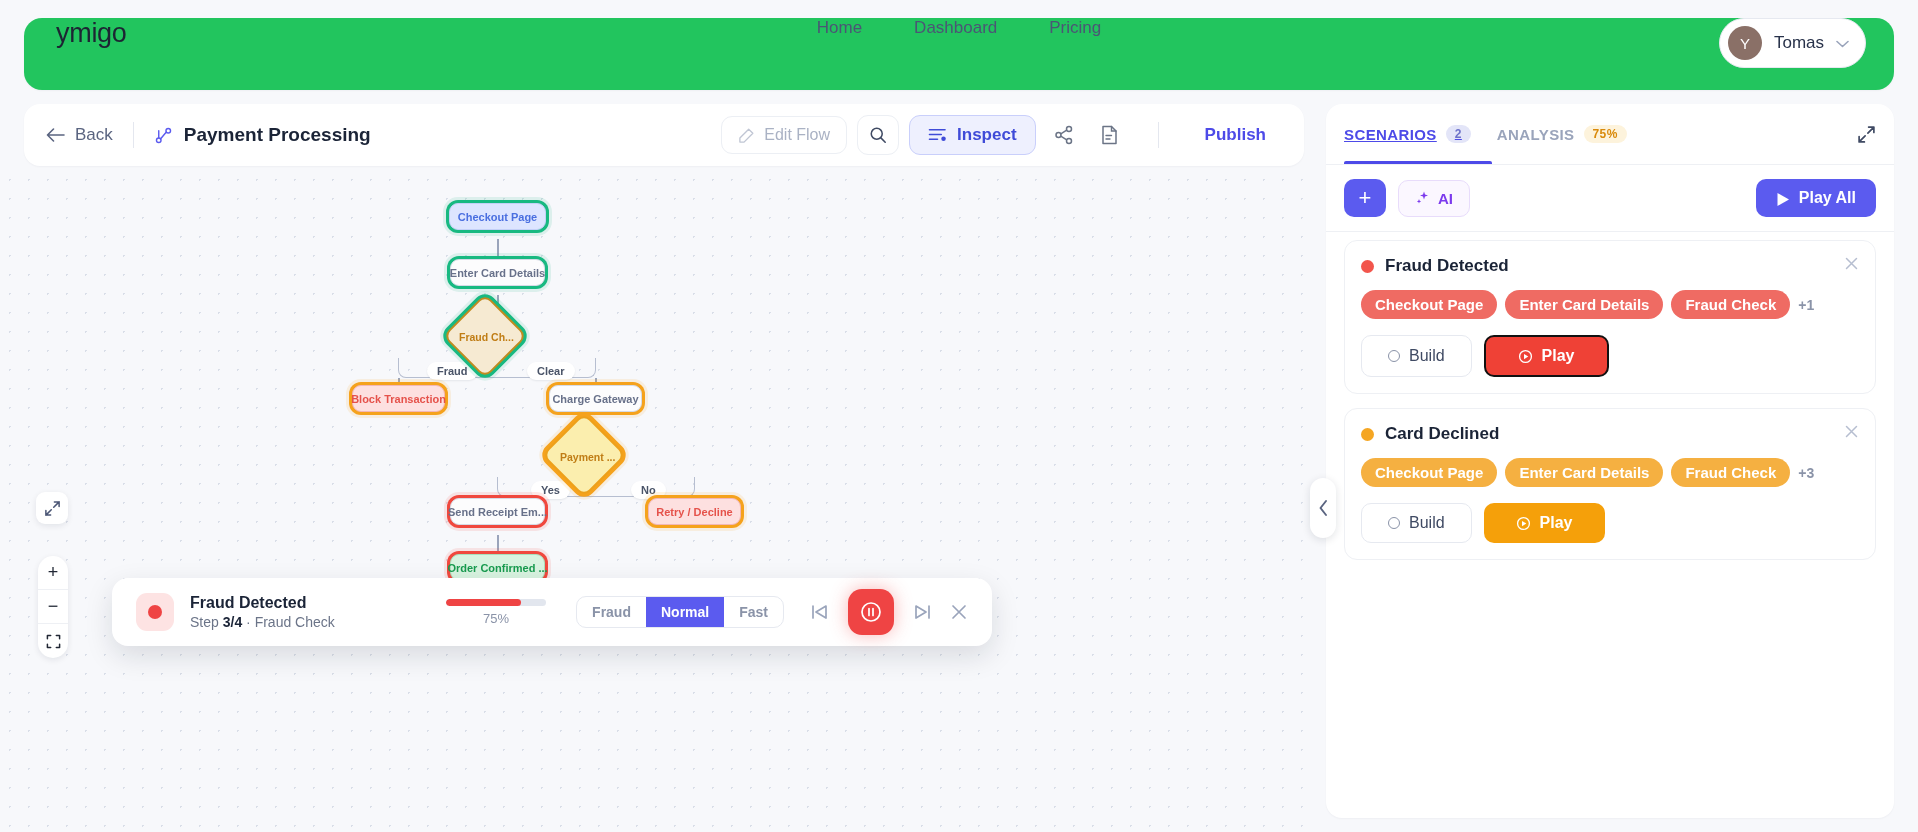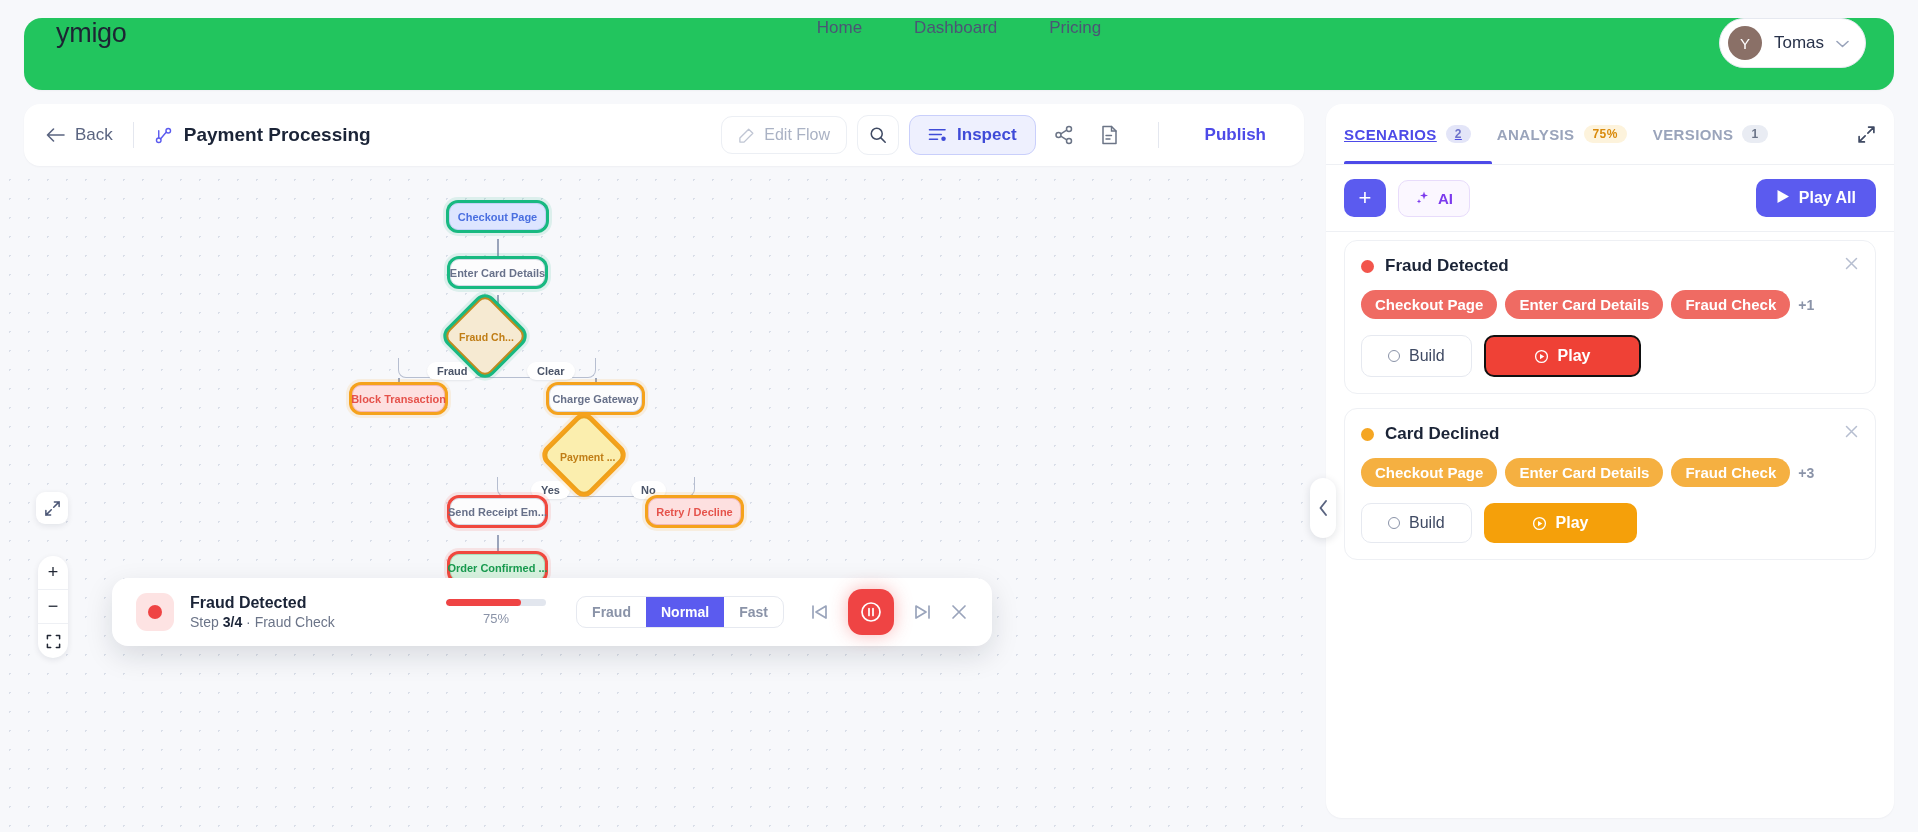--- a/index.html
+++ b/index.html
@@ -165,41 +165,41 @@
   .sc-toolbar { display:flex; align-items:center; gap:12px; padding:14px 18px; }
   .btn-add {
     width:42px; height:38px; background:#5b5bef; border-radius:10px; color:#fff;
     display:flex; align-items:center; justify-content:center; font-size:22px; cursor:pointer;
   }
   .btn-ai {
     display:flex; align-items:center; gap:7px; border:1px solid #e8dcfb; background:#fbf7ff;
     border-radius:10px; padding:9px 16px; font-size:15px; font-weight:700; color:#7c3aed; cursor:pointer;
   }
   .btn-playall {
-    margin-left:auto; display:flex; align-items:flex-start; gap:9px; background:#5b5bef; color:#fff;
+    margin-left:auto; display:flex; align-items:flex-end; gap:9px; background:#5b5bef; color:#fff;
     border-radius:10px; padding:10px 20px; font-size:16px; font-weight:700; cursor:pointer;
   }
 
   .sc-list { padding:8px 18px; }
   .sc-card { border:1px solid #eef0f4; border-radius:13px; padding:15px 16px 16px; margin-bottom:14px; }
   .sc-head { display:flex; align-items:center; gap:11px; }
   .sc-dot { width:13px; height:13px; border-radius:50%; }
   .sc-name { font-size:17px; font-weight:700; color:#1b2437; }
   .sc-close { margin-left:auto; color:#b6bed0; font-size:17px; cursor:pointer; }
   .sc-chips { display:flex; align-items:center; gap:8px; margin-top:14px; flex-wrap:nowrap; }
   .chip { border-radius:999px; padding:6px 14px; font-size:15px; font-weight:700; color:#fff; white-space:nowrap; }
   .chip-more { font-size:14px; color:#8a93a8; font-weight:600; }
   .sc-actions { display:flex; gap:12px; margin-top:16px; }
   .btn-build {
     display:flex; align-items:center; gap:9px; border:1px solid #e6e9f0; background:#fff;
     border-radius:10px; padding:10px 26px; font-size:16px; color:#3f4a63; cursor:pointer;
   }
   .ring { width:12px; height:12px; border:1.6px solid #8a93a8; border-radius:50%; display:inline-block; }
   .btn-play {
-    display:flex; align-items:center; gap:9px; border-radius:10px; padding:10px 48px;
+    display:flex; align-items:center; gap:9px; border-radius:10px; padding:10px 32px;
     font-size:16px; font-weight:700; color:#fff; cursor:pointer;
   }
   .btn-play.sel { border:2.5px solid #111; }
 
   .collapse-handle {
     position:absolute; left:1310px; top:478px; width:26px; height:60px; background:#fff;
     border-radius:13px; display:flex; align-items:center; justify-content:center;
     box-shadow:0 2px 8px rgba(16,24,40,.12); cursor:pointer; color:#5a6480; z-index:5;
   }
 </style>
@@ -412,24 +412,20 @@
 
   <div class="rpanel">
     <div class="rtabs">
       <div class="rtab active">
         <span>SCENARIOS</span>
         <span class="tbadge">2</span>
       </div>
       <div class="rtab">
         <span>ANALYSIS</span>
         <span class="tbadge warn">75%</span>
-      </div>
-      <div class="rtab">
-        <span>VERSIONS</span>
-        <span class="tbadge">1</span>
       </div>
       <div class="expand-rt">
         <svg width="19" height="19" viewBox="0 0 18 18" fill="none">
           <path d="M11 2 H16 V7 M16 2 L10.3 7.7 M7 16 H2 V11 M2 16 L7.7 10.3" stroke="#3f4a63" stroke-width="1.6" stroke-linecap="round" stroke-linejoin="round"></path>
         </svg>
       </div>
       <div class="tab-underline"></div>
     </div>
     <div class="panel-divider"></div>
 

